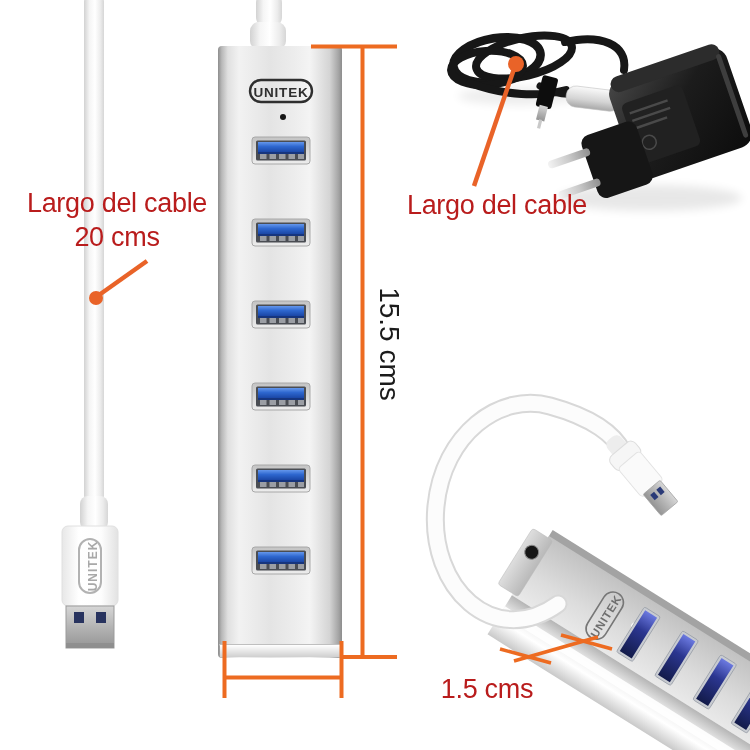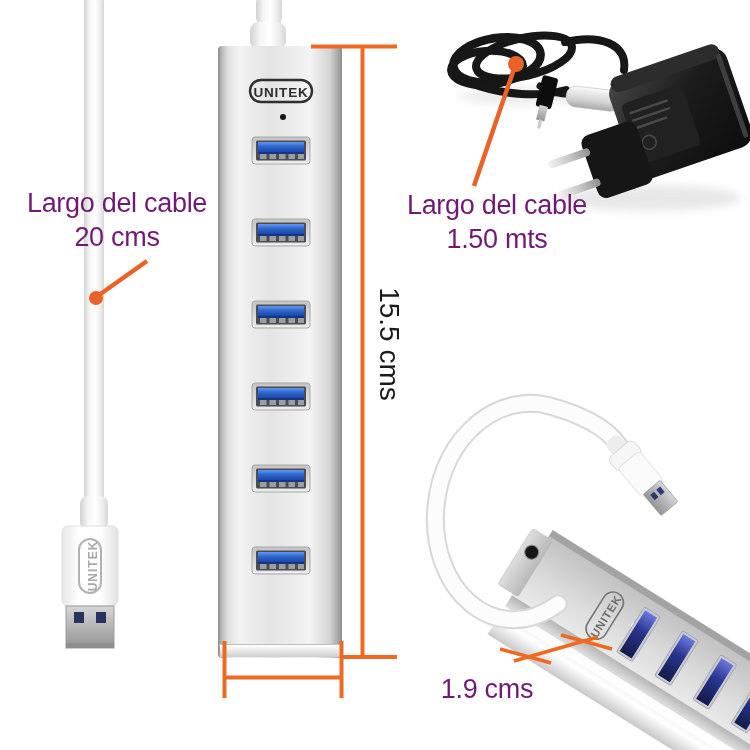--- a/index.html
+++ b/index.html
@@ -1,19 +1,19 @@
 <!DOCTYPE html>
 <html><head>
 <meta charset="utf-8">
 <style>
   html,body{margin:0;padding:0;background:#ffffff;}
   #canvas{position:relative;width:750px;height:750px;background:#ffffff;overflow:hidden;
           font-family:"Liberation Sans", sans-serif;color:#1b1b1b;}
   #art{position:absolute;left:0;top:0;}
-  .ann{position:absolute;text-align:center;font-size:27px;line-height:34px;letter-spacing:-0.3px;color:#701a75;}
+  .ann{position:absolute;text-align:center;font-size:27px;line-height:34px;letter-spacing:-0.3px;color:#b91c1c;}
   #lbl-left{left:6px;top:186px;width:222px;}
   #lbl-right{left:392px;top:188px;width:210px;}
   #dim-height{position:absolute;left:389px;top:344px;transform:translate(-50%,-50%) rotate(90deg);
               font-size:28px;white-space:nowrap;color:#1b1b1b;}
   #dim-width{left:223px;top:690px;width:120px;font-size:28px;}
   #dim-depth{left:416px;top:672px;width:142px;font-size:27px;}
 </style>
 </head>
 <body>
 
@@ -303,21 +303,20 @@
   </g>
 </svg>
 
 <div id="lbl-left" class="ann">
   <div>Largo del cable</div>
   <div>20 cms</div>
 </div>
 
 <div id="lbl-right" class="ann">
   <div>Largo del cable</div>
-  <div>1.50 mts</div>
 </div>
 
 <div id="dim-height">15.5 cms</div>
 
 
-<div id="dim-depth" class="ann">1.9 cms</div>
+<div id="dim-depth" class="ann">1.5 cms</div>
 
 </div>
 
 </body></html>

